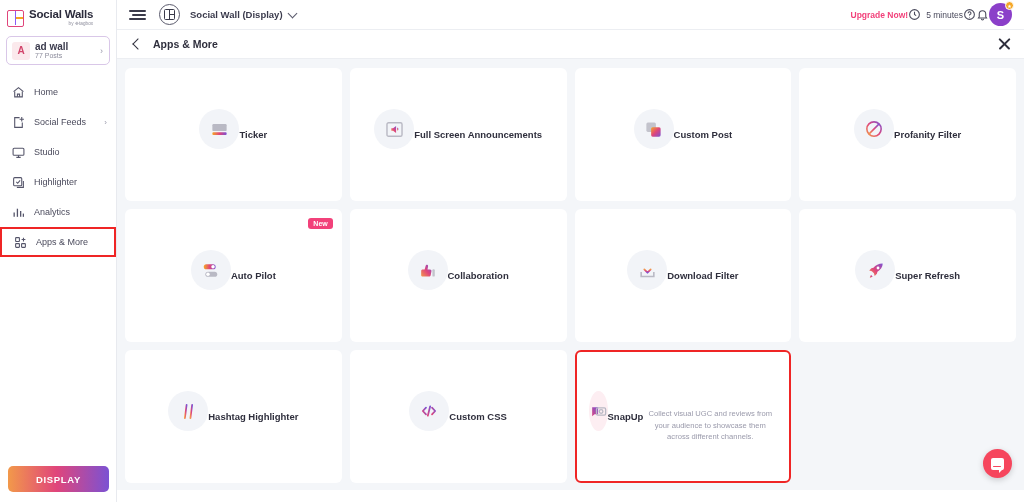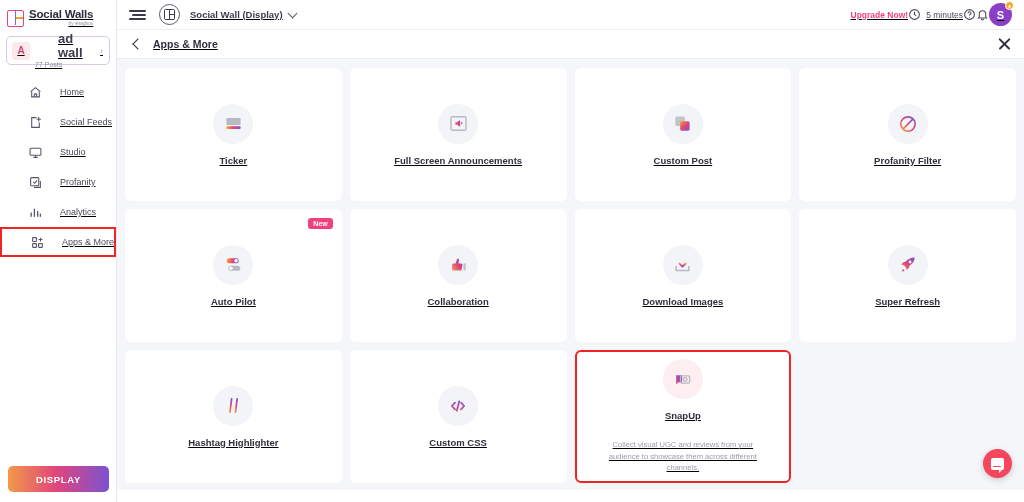--- a/index.html
+++ b/index.html
@@ -2,21 +2,21 @@
 <html><head>
 <meta charset="utf-8">
 <style>
   * { box-sizing: border-box; margin: 0; padding: 0; }
   html, body {
     width: 1024px; height: 502px;
     font-family: "Liberation Sans", sans-serif;
     background: #ffffff;
     overflow: hidden;
   }
-  #app { position: relative; width: 1024px; height: 490px; display: flex; text-decoration: underline; }
+  #app { position: relative; width: 1024px; height: 490px; display: flex; }
 
   
   .sidebar {
     width: 117px; height: 502px;
     background: #ffffff;
     border-right: 1px solid #e8eaef;
     position: relative;
     flex: 0 0 117px;
   }
   .logo-row {
@@ -55,28 +55,28 @@
     background: #fff;
   }
   .wall-avatar {
     width: 18px; height: 18px; border-radius: 3px;
     background: #fbe9ec; color: #d2456b;
     font-size: 10px; font-weight: bold;
     display: flex; align-items: center; justify-content: center;
     flex: 0 0 18px;
   }
   .wall-meta { flex: 1; min-width: 0; line-height: 1.15; }
-  .wall-name { font-size: 13px; color: #3b3b4d; font-weight: 600; margin-left: 23px; }
+  .wall-name { font-size: 10px; color: #3b3b4d; font-weight: 600; }
   .wall-posts { font-size: 7px; color: #8b8b9b; }
   .wall-chev { font-size: 9px; color: #9a9aab; }
 
   .nav { margin-top: 12px; }
   .nav-item {
-    height: 30px; display: flex; align-items: center; gap: 18px;
-    padding: 0 9px 0 29px; position: relative; cursor: pointer;
+    height: 30px; display: flex; align-items: center; gap: 9px;
+    padding: 0 9px 0 12px; position: relative; cursor: pointer;
   }
   .nav-item .label { font-size: 9px; color: #4a4a5c; white-space: nowrap; }
   .nav-item .chev-r { margin-left: auto; font-size: 8px; color: #9a9aab; }
   .nav-item.selected {
     border: 2px solid #ef2525;
     background: #fff;
   }
   .nav-icon { width: 13px; height: 13px; flex: 0 0 13px; color: #55556a; }
   .nav-icon svg { display: block; width: 13px; height: 13px; }
 
@@ -164,21 +164,21 @@
     flex: 1; background: #f4f6f9; padding: 9px 8px 8px 8px;
     overflow: hidden;
   }
   .grid {
     display: grid;
     grid-template-columns: repeat(4, 1fr);
     gap: 8px;
   }
   .card {
     background: #fff; border-radius: 6px; height: 133px;
-    display: flex; flex-direction: column; align-items: center; justify-content: center;
+    display: flex; flex-direction: row; align-items: center; justify-content: center;
     position: relative; cursor: pointer; border: 1px solid transparent;
     padding: 6px 12px;
   }
   .card.highlight { border: 2px solid #ef2525; }
   .card-icon-wrap {
     width: 40px; height: 40px; border-radius: 50%;
     background: #f2f4f8;
     display: flex; align-items: center; justify-content: center;
     margin-bottom: 11px;
   }
@@ -274,21 +274,21 @@
         <span class="label">Studio</span>
       </div>
       <div class="nav-item">
         <span class="nav-icon">
             <svg viewBox="0 0 24 24" fill="none" stroke="currentColor" stroke-width="2">
               <rect x="3" y="3" width="15" height="15" rx="2"></rect>
               <path d="M8 11l2.5 2.5L15 8"></path>
               <path d="M21 9v12H9"></path>
             </svg>
           </span>
-        <span class="label">Profanity</span>
+        <span class="label">Highlighter</span>
       </div>
       <div class="nav-item">
         <span class="nav-icon">
             <svg viewBox="0 0 24 24" fill="none" stroke="currentColor" stroke-width="2.4">
               <path d="M4 20V12"></path>
               <path d="M10 20V5"></path>
               <path d="M16 20V9"></path>
               <path d="M21 20V14"></path>
             </svg>
           </span>
@@ -497,21 +497,21 @@
                       <stop offset="0.5" stop-color="#e0457b"></stop>
                       <stop offset="1" stop-color="#7b52d3"></stop>
                     </linearGradient>
                   </defs>
                   <path d="M12 3v11" stroke="url(#g7)" stroke-width="2.2" fill="none"></path>
                   <path d="M8 10.5 12 14.8l4-4.3" stroke="url(#g7)" stroke-width="2.2" fill="none" stroke-linecap="round" stroke-linejoin="round"></path>
                   <path d="M4 14v5.5h16V14" fill="none" stroke="#b9b9c4" stroke-width="2"></path>
                 </svg>
             </span>
           </div>
-          <div class="card-title">Download Images</div>
+          <div class="card-title">Download Filter</div>
         </div>
 
         <div class="card">
           <div class="card-icon-wrap">
             <span class="card-icon">
               <svg width="19" height="19" viewBox="0 0 24 24">
                   <defs>
                     <linearGradient id="g9" x1="0" y1="1" x2="1" y2="0">
                       <stop offset="0" stop-color="#f2994a"></stop>
                       <stop offset="0.45" stop-color="#e0457b"></stop>

